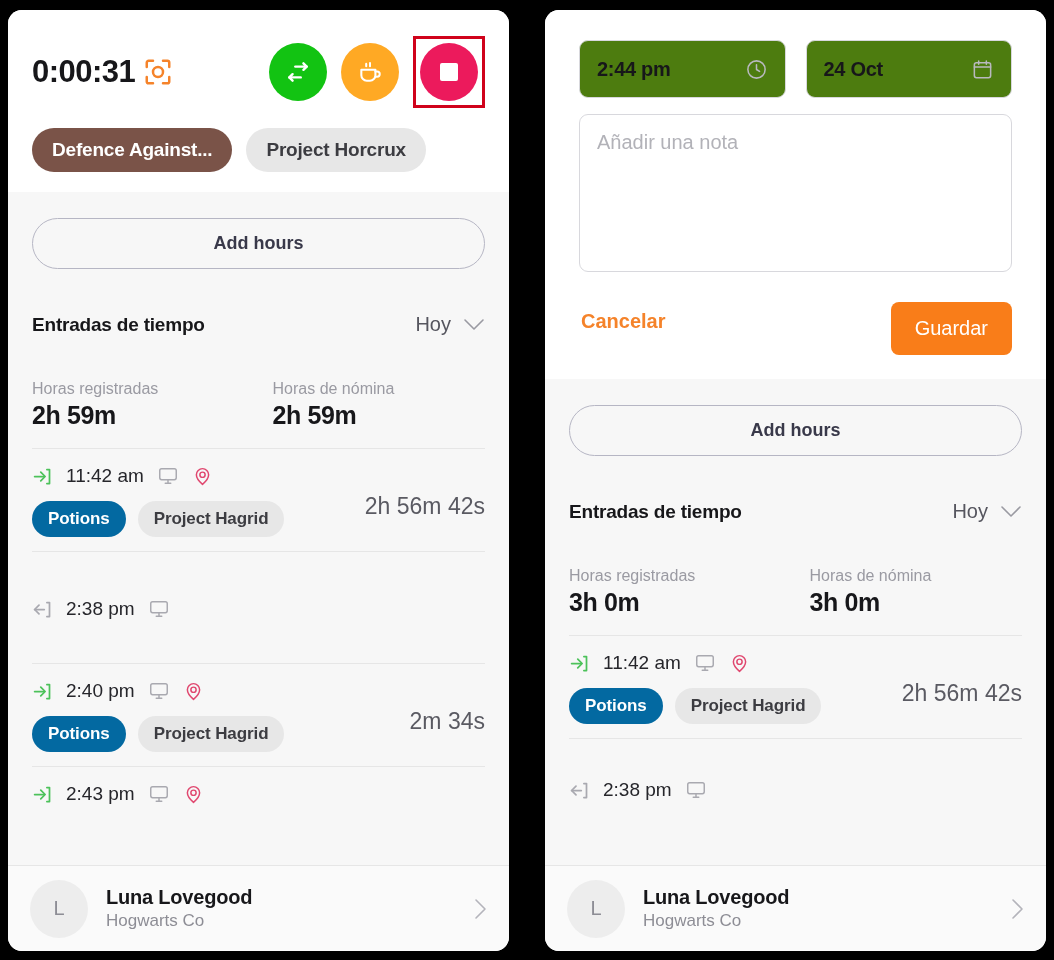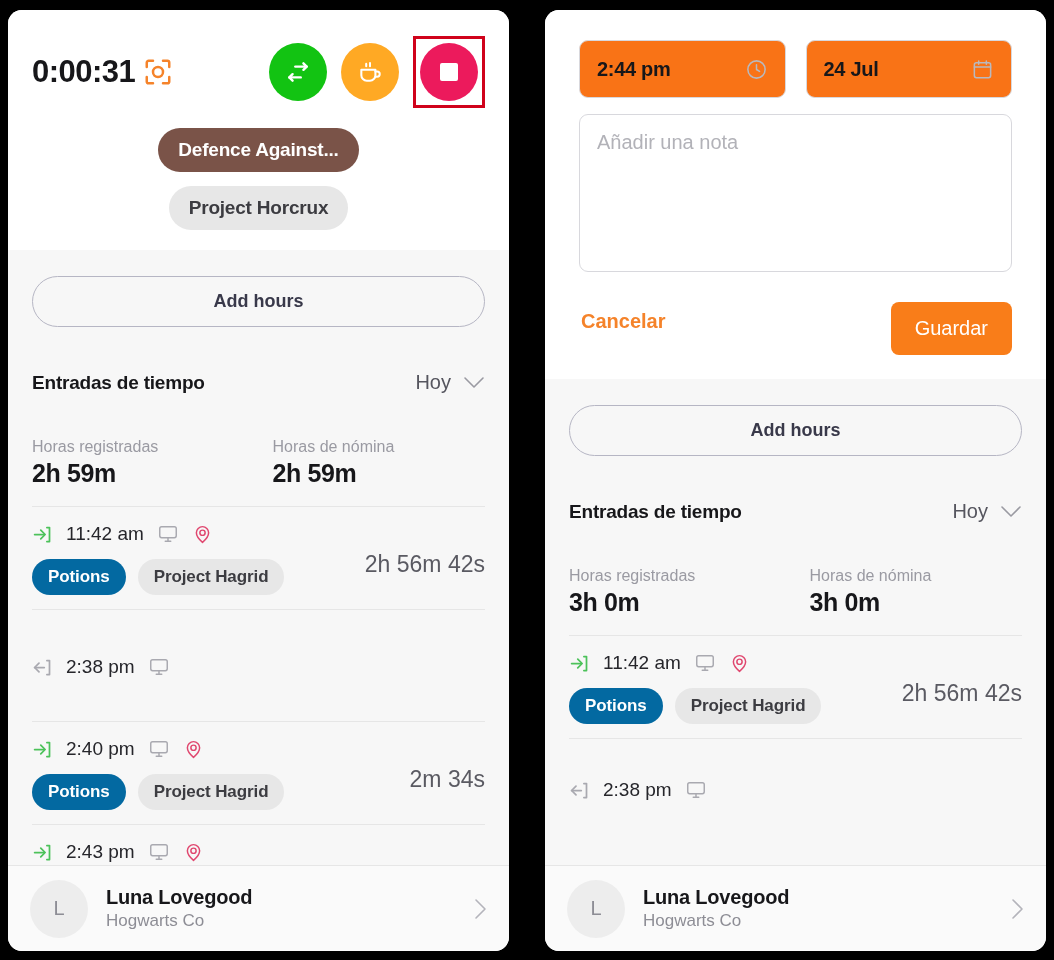--- a/index.html
+++ b/index.html
@@ -50,21 +50,21 @@
   .circle-btn.green  { background: #12c312; }
   .circle-btn.orange { background: #ffa924; }
   .circle-btn.pink   { background: #ec1a5c; }
   .stop-wrap {
     border: 3px solid #d0021b;
     padding: 4px;
     display: flex; align-items: center; justify-content: center;
   }
   .stop-square { width: 18px; height: 18px; background: #fff; border-radius: 2px; }
 
-  .pill-row { display: flex; align-items: center; gap: 14px; margin-top: 20px; flex-direction: column; }
+  .pill-row { display: flex; align-items: center; gap: 14px; margin-top: 20px; }
   .pill {
     border-radius: 999px; padding: 11px 20px;
     font-size: 19px; font-weight: 700; letter-spacing: -0.2px;
     white-space: nowrap;
   }
   .pill.task    { background: #7a5348; color: #fff; }
   .pill.project { background: #e7e7e7; color: #3c3c41; }
 
   
   .content {
@@ -149,21 +149,21 @@
   
   .form-card { background: #fff; padding: 30px 34px 24px 34px; }
   .field-row { display: flex; gap: 20px; }
   .field {
     flex: 1 1 50%;
     border: 1px solid #d8d8dd;
     border-radius: 9px;
     height: 58px;
     display: flex; align-items: center; justify-content: space-between;
     padding: 0 17px;
-    background: #f97316;
+    background: #4d7c0f;
     cursor: pointer;
   }
   .field-val { font-size: 20px; font-weight: 700; color: #17171a; letter-spacing: -0.3px; }
   .note-box {
     margin-top: 16px;
     border: 1px solid #d8d8dd;
     border-radius: 9px;
     height: 158px;
     width: 100%;
     padding: 16px 17px;
@@ -372,21 +372,21 @@
     <div class="form-card">
       <div class="field-row">
         <div class="field">
           <span class="field-val">2:44 pm</span>
           <svg width="23" height="23" viewBox="0 0 24 24" fill="none" stroke="#b9b9bf" stroke-width="1.6" stroke-linecap="round" stroke-linejoin="round">
             <circle cx="12" cy="12" r="9"></circle>
               <path d="M12 7v5l3.2 2"></path>
           </svg>
         </div>
         <div class="field">
-          <span class="field-val">24 Jul</span>
+          <span class="field-val">24 Oct</span>
           <svg width="23" height="23" viewBox="0 0 24 24" fill="none" stroke="#b9b9bf" stroke-width="1.6" stroke-linecap="round" stroke-linejoin="round">
             <rect x="3.5" y="5" width="17" height="15.5" rx="2.2"></rect>
               <path d="M3.5 9.5h17M8 3.2v3.4M16 3.2v3.4"></path>
           </svg>
         </div>
       </div>
 
       <textarea class="note-box" placeholder="Añadir una nota" style=""></textarea>
 
       <div class="form-actions">

